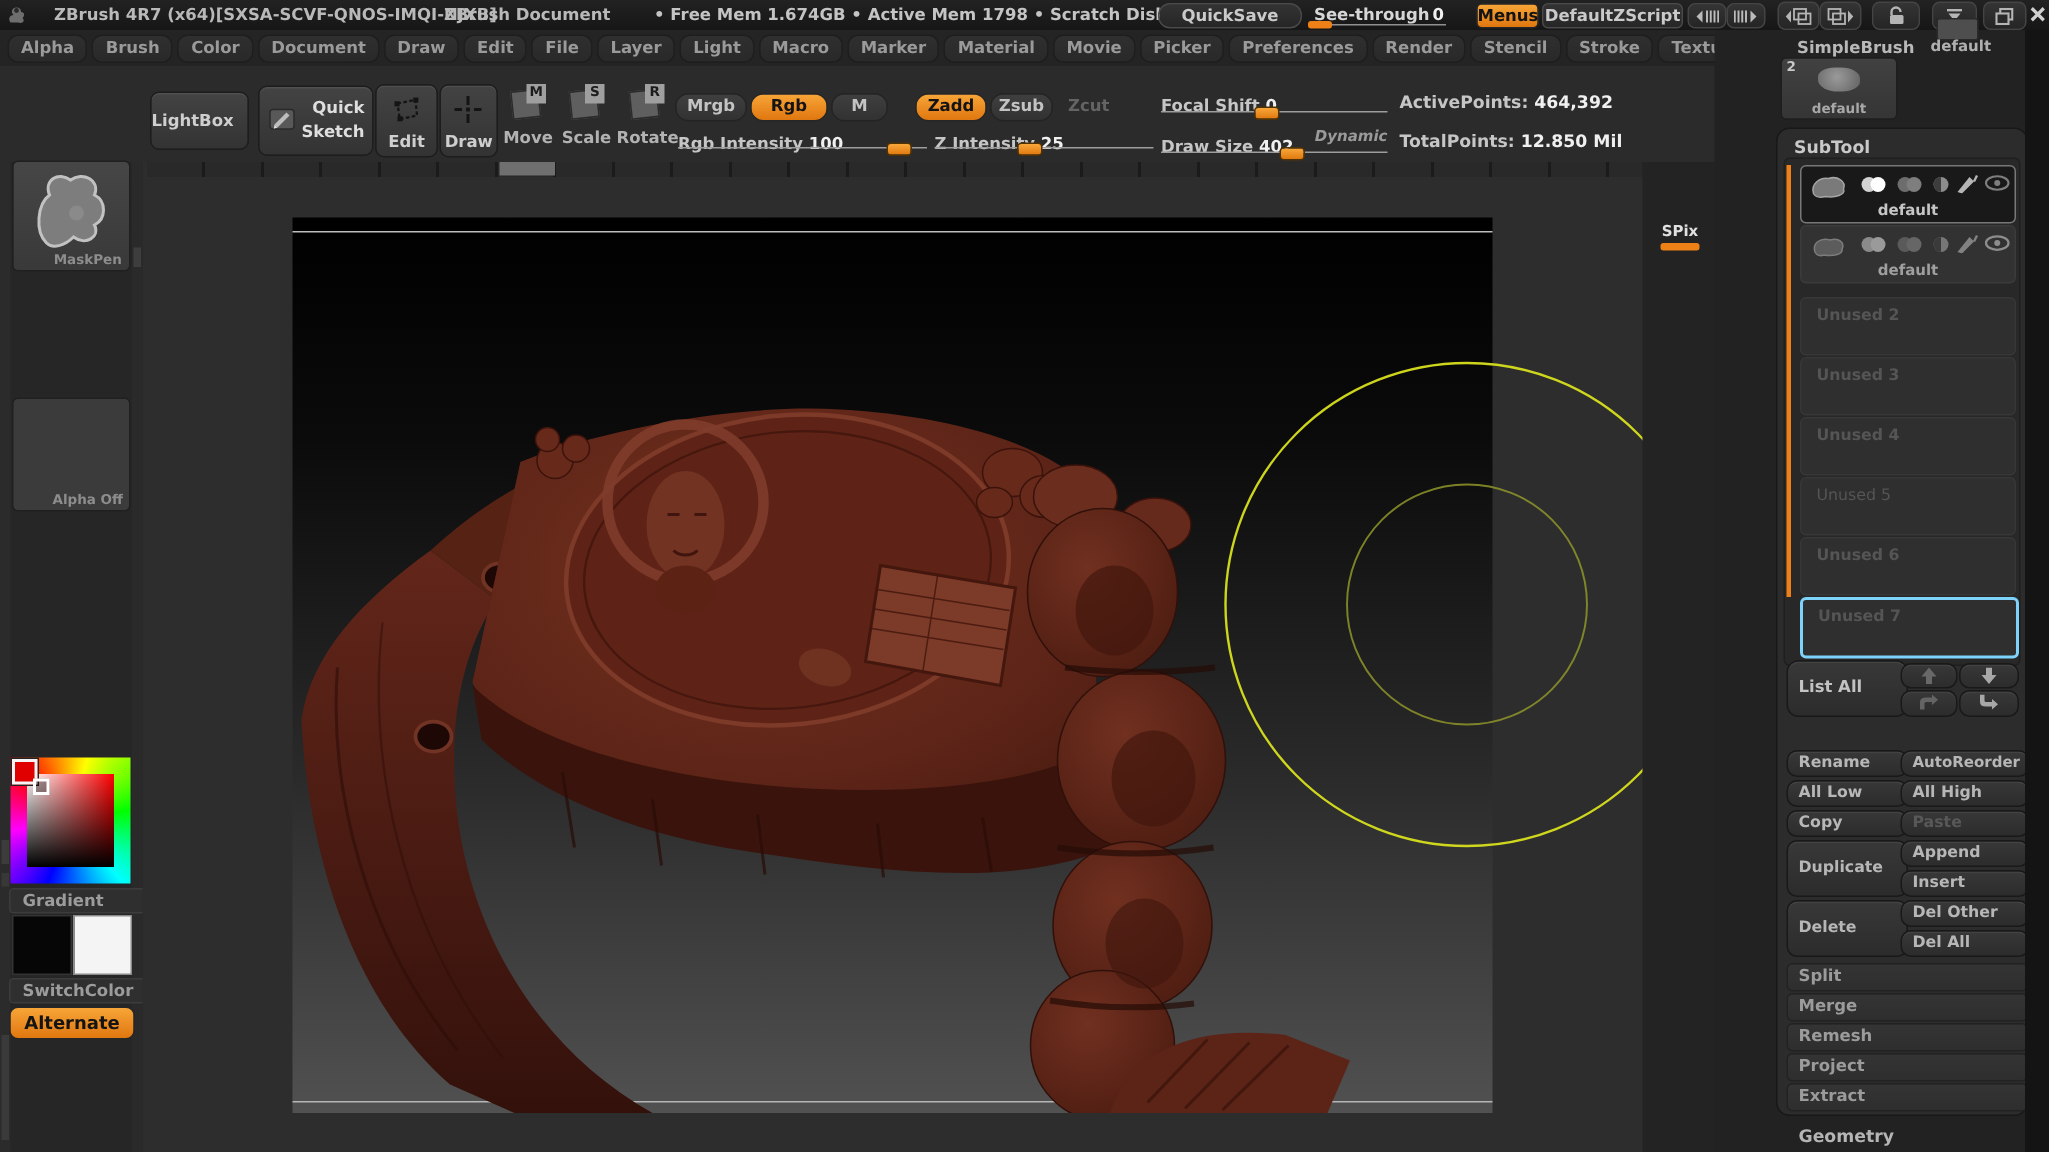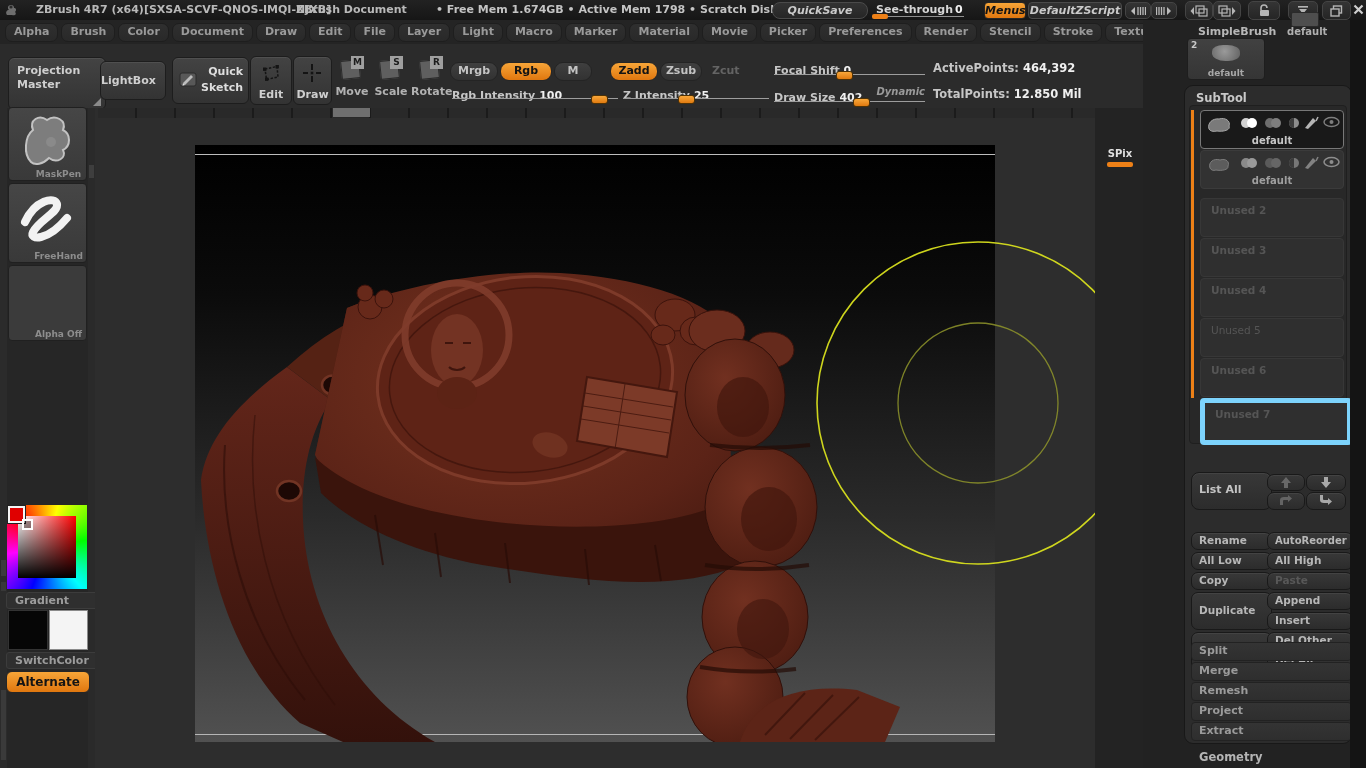--- a/index.html
+++ b/index.html
@@ -3,42 +3,42 @@
 <meta charset="utf-8">
 <style>
   html,body{margin:0;padding:0;background:#232323;}
   body{width:1366px;height:768px;position:relative;overflow:hidden;
        font-family:"DejaVu Sans",sans-serif;-webkit-font-smoothing:antialiased;}
   .ab{position:absolute;}
   .nw{white-space:nowrap;}
   
   #titlebar{left:0;top:0;width:1366px;height:20px;background:linear-gradient(#222,#161616);color:#b9b9b9;font-size:11px;font-weight:700;}
   .tbtxt{top:4px;line-height:12px;}
-  .tbbtn{background:linear-gradient(#333,#262626);border:1px solid #4a4a4a;border-radius:8px;color:#cacaca;font-weight:700;font-size:11px;text-align:center;font-style:italic;}
+  .tbbtn{background:linear-gradient(#333,#262626);border:1px solid #4a4a4a;border-radius:8px;color:#cacaca;font-weight:700;font-size:11px;text-align:center;}
   .icobtn{background:linear-gradient(#343434,#252525);border:1px solid #444;border-radius:5px;display:flex;align-items:center;justify-content:center;}
   .orange{background:linear-gradient(#f7a538,#e0770f);border:1px solid #262626;color:#141414;}
   
   #menubar{left:0;top:20px;width:1184px;height:24px;background:#242424;}
   .mrow{position:absolute;left:5px;top:3px;display:flex;gap:3px;}
   .mi{background:linear-gradient(#2f2f2f,#292929);border:1px solid #1e1e1e;border-radius:7px;color:#9a9a9a;font-size:11px;font-weight:700;padding:2px 8px 3px;line-height:12px;}
   
   #shelf{left:0;top:44px;width:1366px;height:64px;background:#2b2b2b;border-bottom:1px solid #1b1b1b;}
   .sbtn{background:linear-gradient(#434343,#333);border:1px solid #1d1d1d;border-radius:6px;box-shadow:inset 0 1px 0 rgba(255,255,255,.07);color:#cfcfcf;font-weight:700;font-size:11px;}
   .pill{border-radius:9px;text-align:center;font-size:11px;font-weight:700;line-height:16px;}
   .gpill{background:linear-gradient(#3f3f3f,#323232);border:1px solid #242424;color:#c3c3c3;}
   .lbl{color:#c6c6c6;font-weight:700;font-size:11px;line-height:12px;}
   .val{color:#f0f0f0;}
   .track{height:1px;background:#9d9d9d;}
   .handle{width:15px;height:7px;border-radius:3px;background:linear-gradient(#f8a73a,#e07a10);border:1px solid #4e3206;}
   
   .thumb{left:8px;width:77px;background:linear-gradient(#464646,#393939);border:1px solid #202020;border-radius:4px;}
   .thlbl{position:absolute;left:0;right:0;bottom:1px;text-align:center;font-size:9px;font-weight:700;color:#8d8d8d;overflow:hidden;white-space:nowrap;padding-left:22px;}
   .flat{background:#2f2f2f;border:1px solid #3c3c3c;border-radius:3px;color:#9c9c9c;font-weight:700;font-size:11px;}
   
-  .stbtn{background:linear-gradient(#383838,#2c2c2c);border:1px solid #191919;border-radius:7px;box-shadow:inset 0 1px 0 rgba(255,255,255,.06);color:#b7b7b7;font-weight:700;font-size:10.5px;line-height:15px;padding-left:7px;overflow:hidden;white-space:nowrap;margin-top:32px;}
+  .stbtn{background:linear-gradient(#383838,#2c2c2c);border:1px solid #191919;border-radius:7px;box-shadow:inset 0 1px 0 rgba(255,255,255,.06);color:#b7b7b7;font-weight:700;font-size:10.5px;line-height:15px;padding-left:7px;overflow:hidden;white-space:nowrap;}
   .strow{left:1200px;width:142px;height:37px;background:#323232;border:1px solid #3b3b3b;border-radius:4px;}
   .sec{left:1191px;width:152px;height:17px;background:linear-gradient(#343434,#2e2e2e);border:1px solid #222;border-radius:4px;color:#9b9b9b;font-weight:700;font-size:11px;line-height:16px;padding-left:7px;}
   svg{display:block;}
 </style>
 </head>
 <body>
 
 <div id="titlebar" class="ab">
   <span class="ab" style="left:3px;top:2px">
     <svg width="16" height="16" viewBox="0 0 16 16">
@@ -139,24 +139,20 @@
     <span class="mi">Stroke</span>
     <span class="mi">Texture</span>
     <span class="mi">Tool</span>
     <span class="mi">Transform</span>
     <span class="mi">Zplugin</span>
 
   </div>
 </div>
 
 <div id="shelf" class="ab">
-  <div class="ab sbtn" style="left:8px;top:13px;width:88px;height:45px;padding:6px 0 0 8px;line-height:14px">
-    <span style="display:block;width:70px">Projection Master</span>
-    <span class="ab" style="right:4px;bottom:3px;width:0;height:0;border-left:8px solid transparent;border-bottom:8px solid #8a8a8a"></span>
-  </div>
   <div class="ab sbtn" style="left:100px;top:17px;width:64px;height:37px;line-height:37px;">LightBox</div>
   <div class="ab sbtn" style="left:172px;top:13px;width:75px;height:45px">
     <span class="ab" style="left:5px;top:13px">
       <svg width="20" height="18" viewBox="0 0 20 18">
           <rect x="2" y="2" width="16" height="13" rx="2" fill="#585858" stroke="#2a2a2a"></rect>
           <path d="M5 12 L13 4 L15 6 L7 14 Z" fill="#bdbdbd"></path>
           <path d="M5 12 L7 14 L4.5 14.8 Z" fill="#ddd"></path>
         </svg>
     </span>
     <span class="ab nw" style="right:5px;top:7px;font-weight:700;color:#dedede">Quick</span>
@@ -239,26 +235,20 @@
   <div class="ab" style="left:88px;top:0;width:7px;height:660px;background:#2a2a2a">
     <div class="ab" style="left:1px;top:57px;width:5px;height:13px;background:#3e3e3e"></div>
   </div>
 
   <div class="ab thumb" style="top:-1px;height:72px">
     <svg class="ab" style="left:12px;top:4px" width="52" height="56" viewBox="0 0 52 56">
       <path d="M10 50 C2 42 4 24 12 18 C8 8 18 2 26 8 C34 2 46 8 42 18 C50 22 50 34 42 38 C46 46 36 52 28 46 C22 52 14 54 10 50 Z" fill="#7d7d7d" stroke="#c2c2c2" stroke-width="2"></path>
       <circle cx="30" cy="30" r="5" fill="#8a8a8a"></circle>
     </svg>
     <span class="thlbl">MaskPen</span>
-  </div>
-  <div class="ab thumb" style="top:75px;height:78px">
-    <svg class="ab" style="left:8px;top:6px" width="60" height="60" viewBox="0 0 60 60">
-      <path d="M8 32 C18 10 38 6 40 14 C42 22 22 30 16 42 C12 50 30 52 50 28" fill="none" stroke="#f2f2f2" stroke-width="8" stroke-linecap="round"></path>
-    </svg>
-    <span class="thlbl">FreeHand</span>
   </div>
   <div class="ab thumb" style="top:157px;height:74px;background:#3b3b3b">
     <span class="thlbl">Alpha Off</span>
   </div>
 
   <div class="ab" style="left:7px;top:397px;width:80px;height:84px;background:conic-gradient(from 315deg, #ff0000, #ffff00 60deg, #00ff00 125deg, #00ffff 185deg, #0000ff 245deg, #ff00ff 305deg, #ff0000)">
     <div class="ab" style="left:11px;top:11px;width:58px;height:62px;background:linear-gradient(to top, #000, rgba(0,0,0,0) 100%), linear-gradient(to right, #fff, #f00)"></div>
     <div class="ab" style="left:1px;top:1px;width:13px;height:13px;background:#e00000;border:2px solid #f5f5f5;box-shadow:0 0 0 1px #222"></div>
     <div class="ab" style="left:15px;top:14px;width:7px;height:7px;border:2px solid #fff;background:rgba(0,0,0,.35)"></div>
   </div>
@@ -442,21 +432,21 @@
   </div>
 <div class="ab strow" style="top:278px;background:#2f2f2f;border:1px solid #373737">
     <span class="ab nw" style="left:10px;top:5px;font-size:10.5px;font-weight:700;color:#555">Unused 4</span>
   </div>
 <div class="ab strow" style="top:318px;background:#2f2f2f;border:1px solid #373737">
     <span class="ab nw" style="left:10px;top:5px;font-size:10.5px;font-weight:400;color:#555">Unused 5</span>
   </div>
 <div class="ab strow" style="top:358px;background:#2f2f2f;border:1px solid #373737">
     <span class="ab nw" style="left:10px;top:5px;font-size:10.5px;font-weight:700;color:#555">Unused 6</span>
   </div>
-<div class="ab strow" style="top:398px;background:#2f2f2f;border:5px solid #7dd3fc">
+<div class="ab strow" style="top:398px;background:#2f2f2f;border:2px solid #7dd3fc">
     <span class="ab nw" style="left:10px;top:5px;font-size:10.5px;font-weight:700;color:#555">Unused 7</span>
   </div>
 
 <div class="ab stbtn" style="left:1191px;top:440px;width:72px;height:36px;line-height:34px;border-radius:8px;font-size:11px;color:#c3c3c3">List All</div>
 <div class="ab stbtn" style="left:1267px;top:442px;width:36px;height:15px;padding:0;text-align:center">
     <svg width="12" height="11" viewBox="0 0 12 11" style="margin:2px auto 0">
       <path d="M6 0 L11 6 L8 6 L8 11 L4 11 L4 6 L1 6 Z" fill="#686868"></path>
     </svg>
   </div>
 <div class="ab stbtn" style="left:1306px;top:442px;width:38px;height:15px;padding:0;text-align:center">

